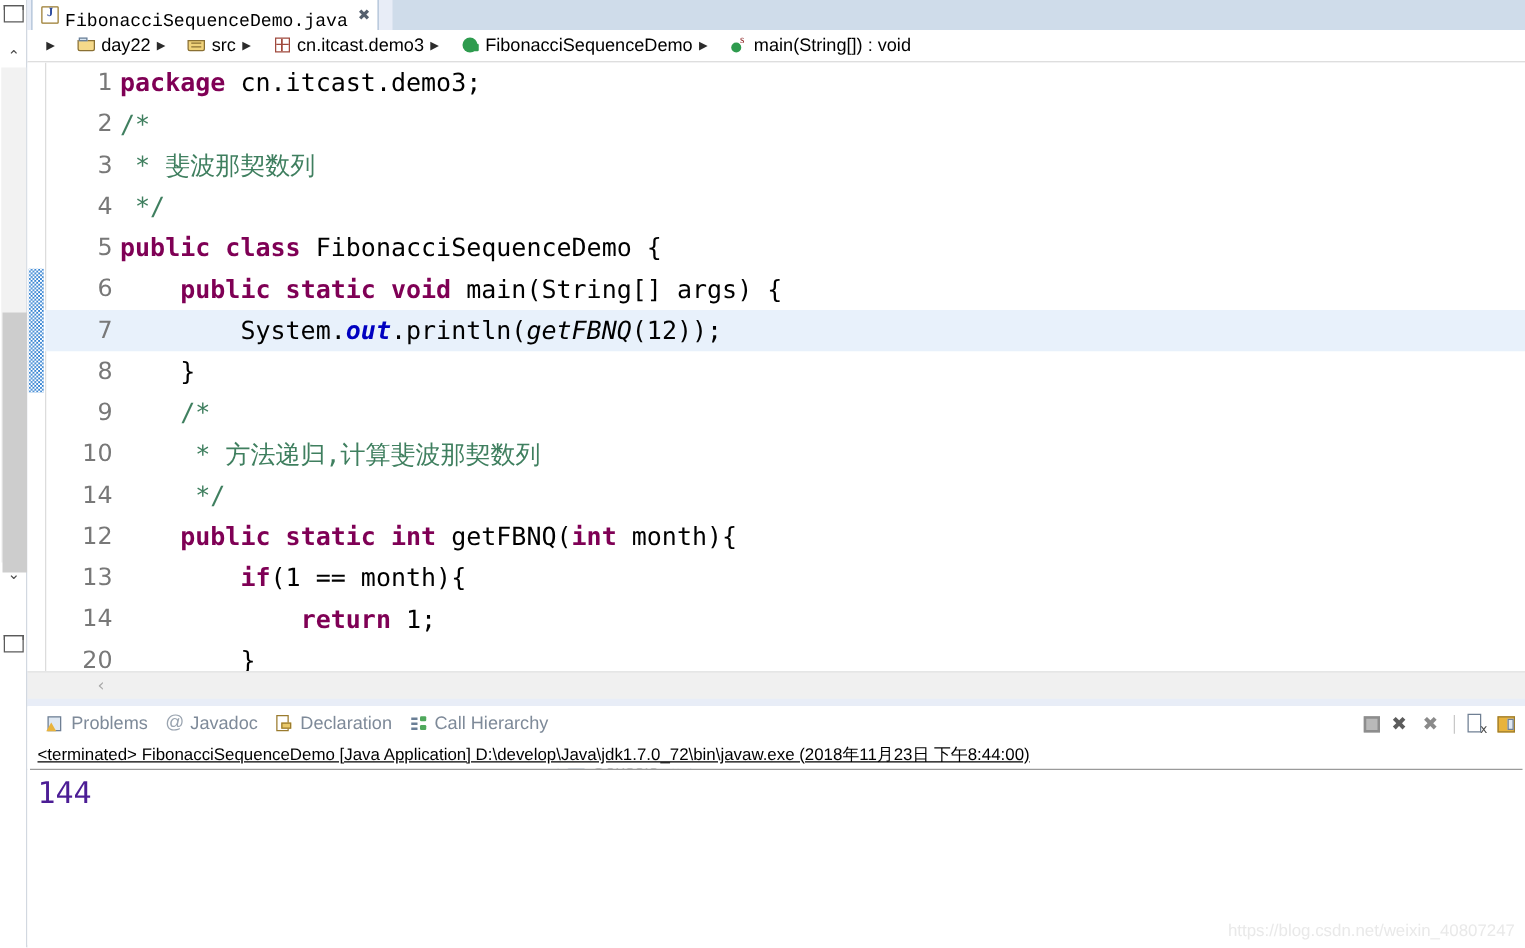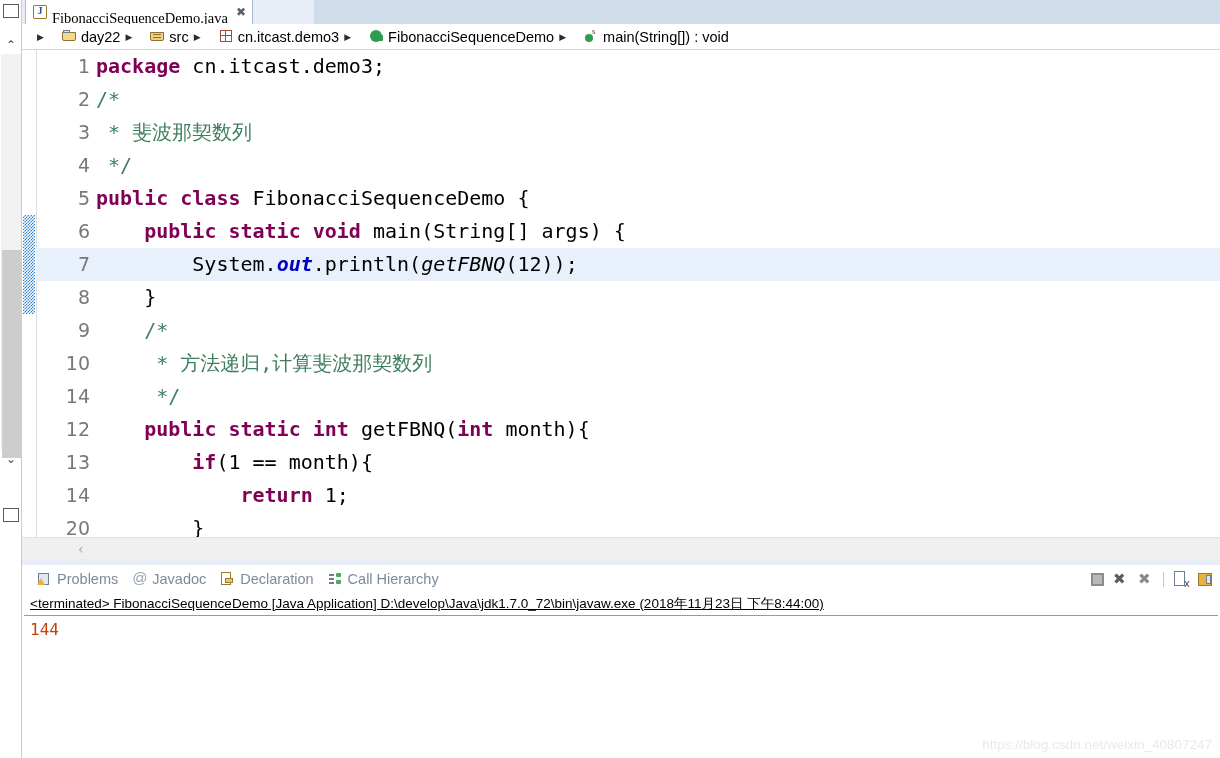--- a/index.html
+++ b/index.html
@@ -57,21 +57,21 @@
   .tab-active {
     position: absolute; left: 3px; top: 0; height: 24px;
     background: #ffffff;
     border: 1px solid #a8bcd4; border-top: none; border-bottom: none;
     display: flex; align-items: center; gap: 5px;
     padding: 0 6px 0 7px;
     box-sizing: border-box;
   }
   .tab-title {
     font-size: 14.5px; color: #000000; white-space: nowrap;
-    font-family: Liberation Serif, serif;
+    font-family: Liberation Mono, monospace;
     margin-top: 12px;
   }
   .tab-close {
     font-size: 12px; color: #55606e; margin-left: 3px;
     font-family: "DejaVu Sans", sans-serif; line-height: 1;
   }
   .icon-java {
     width: 14px; height: 14px; flex: 0 0 14px;
     border: 1px solid #9a7b2e; background: #ffffff;
     position: relative; box-sizing: border-box; border-radius: 1px;
@@ -310,21 +310,21 @@
     font-size: 13.5px; color: #000000; line-height: 22px;
     white-space: nowrap; background: #ffffff; text-decoration: underline;
   }
   .cv-sep-line {
     position: relative; height: 1px; background: #9a9a9a; margin: 0 2px;
   }
   .cv-output {
     position: relative; height: 140px; background: #ffffff;
     padding: 4px 0 0 8px; box-sizing: border-box;
     font-family: "DejaVu Sans Mono", monospace;
-    font-size: 16px; color: #c2410c;
+    font-size: 24px; color: #4c1d95;
   }
   .watermark {
     position: absolute; right: 8px; bottom: 6px;
     font-size: 13.5px; color: #e9e9e9;
     font-family: "Liberation Sans", sans-serif;
     white-space: nowrap;
   }
 </style>
 </head>
 <body>

